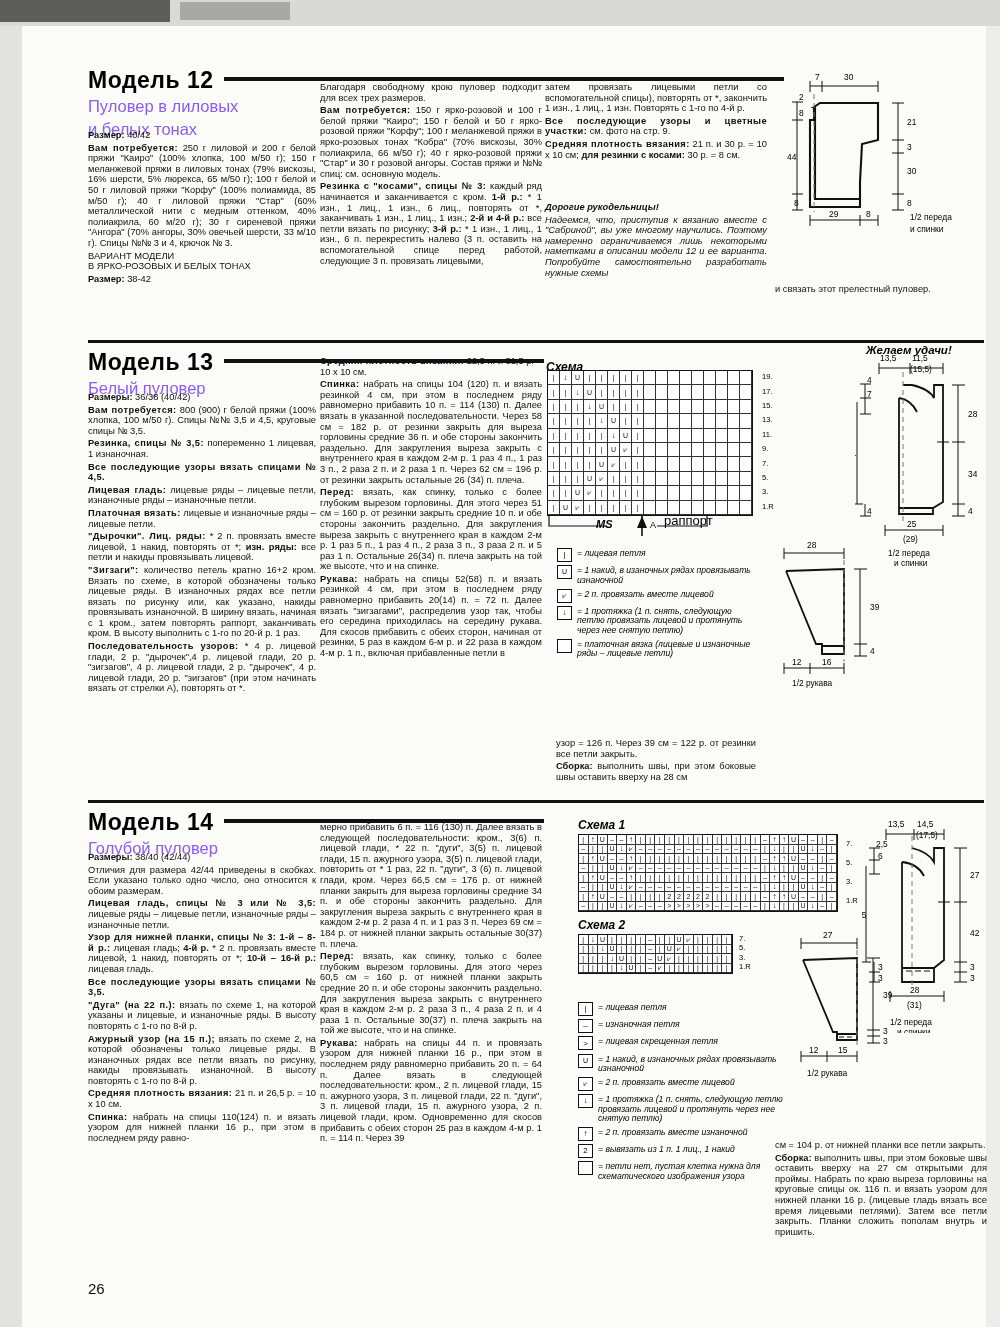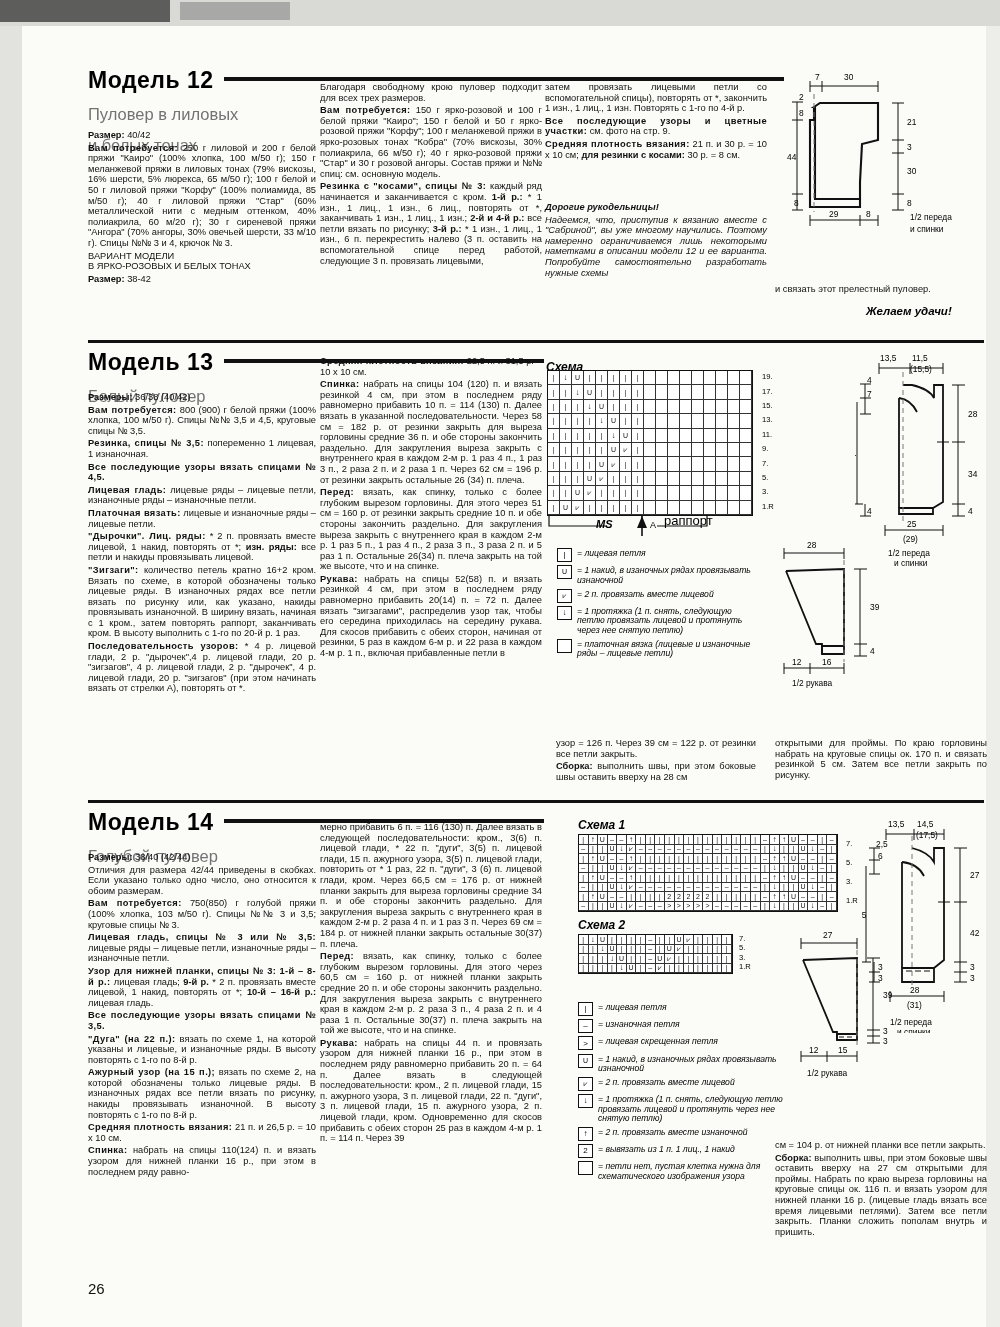--- a/index.html
+++ b/index.html
@@ -16,21 +16,21 @@
   .edge-r{position:absolute;right:0;top:26px;width:14px;height:1301px;background:#ededea;}
 
   .col{position:absolute;font-size:9.3px;line-height:10.6px;color:#111;text-align:justify;}
   .col p{margin:0 0 2px 0;}
   b{font-weight:bold;}
   .sp{letter-spacing:.4px;}
 
   
   .mhead{position:absolute;}
   .mhead .mt{font-size:23px;font-weight:bold;letter-spacing:.5px;color:#000;line-height:24px;}
-  .mhead .ms{font-size:16.5px;color:#737373;line-height:18px;margin-top:13px;}
+  .mhead .ms{font-size:16.5px;color:#8b5cf6;line-height:18px;margin-top:5px;}
   .rule{position:absolute;height:4px;background:#111;}
 
   .secline{position:absolute;height:3px;background:#111;}
 
   .schema-title{position:absolute;font-style:italic;font-weight:bold;font-size:12px;}
 
   
   .grid{position:absolute;border:1.3px solid #111;background:#fff;display:grid;}
   .cell{border-right:.7px solid #333;border-bottom:.7px solid #333;
         display:flex;align-items:center;justify-content:center;
@@ -45,21 +45,21 @@
         display:flex;align-items:center;justify-content:center;font-size:8px;
         font-style:normal;background:#fff;margin-right:5px;}
   .ltxt{padding-top:1px;}
 
   
   .tech{position:absolute;}
   .tech svg{display:block;}
   .dim{font-size:8.4px;font-family:"Liberation Sans",sans-serif;}
 
   .pageno{position:absolute;font-size:15px;color:#111;}
-  .wish{position:absolute;font-style:italic;font-weight:bold;font-size:11.5px;}
+  .wish{position:absolute;font-style:italic;font-weight:bold;font-size:11.5px;margin-top:39px;}
   .dear{font-style:italic;}
   .dear b{font-style:italic;}
 </style>
 </head>
 <body>
 
 <div class="page">
   <div class="topband"></div>
   <div class="edge-l"></div>
   <div class="edge-r"></div>
@@ -558,23 +558,20 @@
         <div class="lbox">
           <span></span>
         </div>
         <div class="ltxt">= платочная вязка (лицевые и изнаночные ряды – лицевые петли)</div>
       </div>
     </div>
 
   <div class="col" style="left:556px;top:738px;width:200px;">
     <p id="m13t1">узор = 126 п. Через 39 см = 122 р. от резинки все петли закрыть.</p>
     <p id="m13t2"><b>Сборка:</b> выполнить швы, при этом боковые швы оставить вверху на 28 см</p>
-  </div>
-  <div class="col" style="left:775px;top:738px;width:212px;">
-    <p id="m13t3">открытыми для проймы. По краю горловины набрать на круговые спицы ок. 170 п. и связать резинкой 5 см. Затем все петли закрыть по рисунку.</p>
   </div>
 
   <div class="tech" style="left:855px;top:352px;">
     <svg width="145" height="215" viewBox="0 0 145 215">
       <path d="M48 33 L57 33 C70 36 76 40 79 46 L79 33 L88 33 L88 150 L78 156 L44 156 L44 162 L78 162 L78 156" fill="none" stroke="#111" stroke-width="1.8"></path>
       <path d="M44 46 C52 47 58 52 62 60" fill="none" stroke="#111" stroke-width="1.8"></path>
       <path d="M44 33 L44 162" fill="none" stroke="#111" stroke-width="0"></path>
       <path d="M44 46 L44 156" fill="none" stroke="#111" stroke-width="1.8"></path>
       <line x1="48" y1="20" x2="48" y2="170" stroke="#777" stroke-width="1" stroke-dasharray="5,4"></line>
 
@@ -652,23 +649,22 @@
 
   <div class="mhead" style="left:88px;top:810px;width:230px;">
     <div class="mt">Модель 14</div>
     <div class="ms">Голубой пуловер</div>
   </div>
   <div class="rule" style="left:224px;top:819px;width:320px;"></div>
 
   <div class="col" id="m14c1" style="left:88px;top:852px;width:228px;">
       <p><b>Размеры:</b> 38/40 (42/44)</p>
       <p>Отличия для размера 42/44 приведены в скобках. Если указано только одно число, оно относится к обоим размерам.</p>
-      <p><b class="sp">Вам потребуется:</b> 750(850) г голубой пряжи (100% хлопка, 103 м/50 г). Спицы №№ 3 и 3,5; круговые спицы № 3.</p>
       <p><b class="sp">Лицевая гладь, спицы № 3 или № 3,5:</b> лицевые ряды – лицевые петли, изнаночные ряды – изнаночные петли.</p>
-      <p><b class="sp">Узор для нижней планки, спицы № 3: 1-й – 8-й р.:</b> лицевая гладь; <b>9-й р.</b> * 2 п. провязать вместе лицевой, 1 накид, повторять от *; <b>10-й – 16-й р.:</b> лицевая гладь.</p>
+      <p><b class="sp">Узор для нижней планки, спицы № 3: 1-й – 8-й р.:</b> лицевая гладь; <b>4-й р.</b> * 2 п. провязать вместе лицевой, 1 накид, повторять от *; <b>10-й – 16-й р.:</b> лицевая гладь.</p>
       <p><b class="sp">Все последующие узоры вязать спицами № 3,5.</b></p>
       <p><b class="sp">"Дуга" (на 22 п.):</b> вязать по схеме 1, на которой указаны и лицевые, и изнаночные ряды. В высоту повторять с 1-го по 8-й р.</p>
       <p><b class="sp">Ажурный узор (на 15 п.);</b> вязать по схеме 2, на которой обозначены только лицевые ряды. В изнаночных рядах все петли вязать по рисунку, накиды провязывать изнаночной. В высоту повторять с 1-го по 8-й р.</p>
       <p><b class="sp">Средняя плотность вязания:</b> 21 п. и 26,5 р. = 10 x 10 см.</p>
       <p><b class="sp">Спинка:</b> набрать на спицы 110(124) п. и вязать узором для нижней планки 16 р., при этом в последнем ряду равно-</p>
     </div>
   <div class="col" id="m14c2" style="left:320px;top:822px;width:222px;">
       <p>мерно прибавить 6 п. = 116 (130) п. Далее вязать в следующей последовательности: кром., 3(6) п. лицевой глади, * 22 п. "дуги", 3(5) п. лицевой глади, 15 п. ажурного узора, 3(5) п. лицевой глади, повторить от * 1 раз, 22 п. "дуги", 3 (6) п. лицевой глади, кром. Через 66,5 см = 176 р. от нижней планки закрыть для выреза горловины средние 34 п. и обе стороны закончить раздельно. Для закругления выреза закрыть с внутреннего края в каждом 2-м р. 2 раза 4 п. и 1 раз 3 п. Через 69 см = 184 р. от нижней планки закрыть остальные 30(37) п. плеча.</p>
       <p><b class="sp">Перед:</b> вязать, как спинку, только с более глубоким вырезом горловины. Для этого через 60,5 см = 160  р. от нижней планки закрыть средние 20 п. и обе стороны закончить раздельно. Для закругления выреза закрыть с внутреннего края в каждом 2-м р. 2 раза 3 п., 4 раза 2 п. и 4 раза 1 п. Остальные 30(37) п. плеча закрыть на той же высоте, что и на спинке.</p>
       <p><b class="sp">Рукава:</b> набрать на спицы 44 п. и провязать узором для нижней планки 16 р., при этом в последнем ряду равномерно прибавить 20 п. = 64 п. Далее вязать в следующей последовательности: кром., 2 п. лицевой глади, 15 п. ажурного узора, 3 п. лицевой глади, 22 п. "дуги", 3 п. лицевой глади, 15 п. ажурного узора, 2 п. лицевой глади, кром. Одновременно для скосов прибавить с обеих сторон 25 раз в каждом 4-м р. 1 п. = 114  п. Через 39</p>

